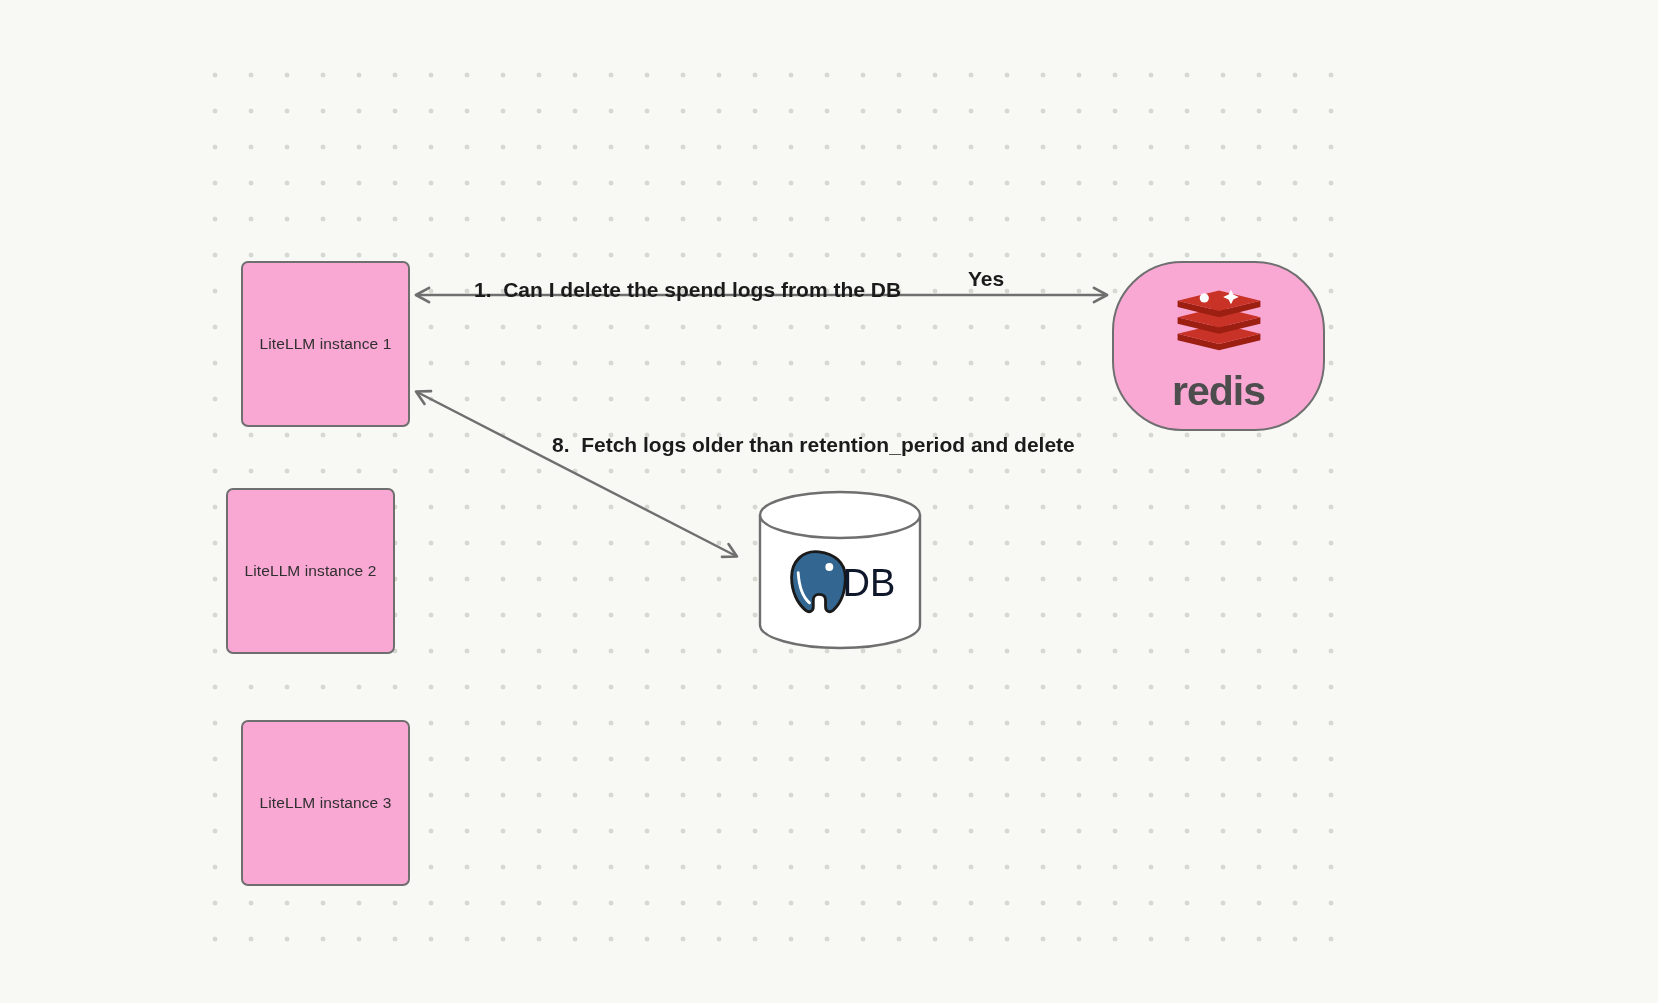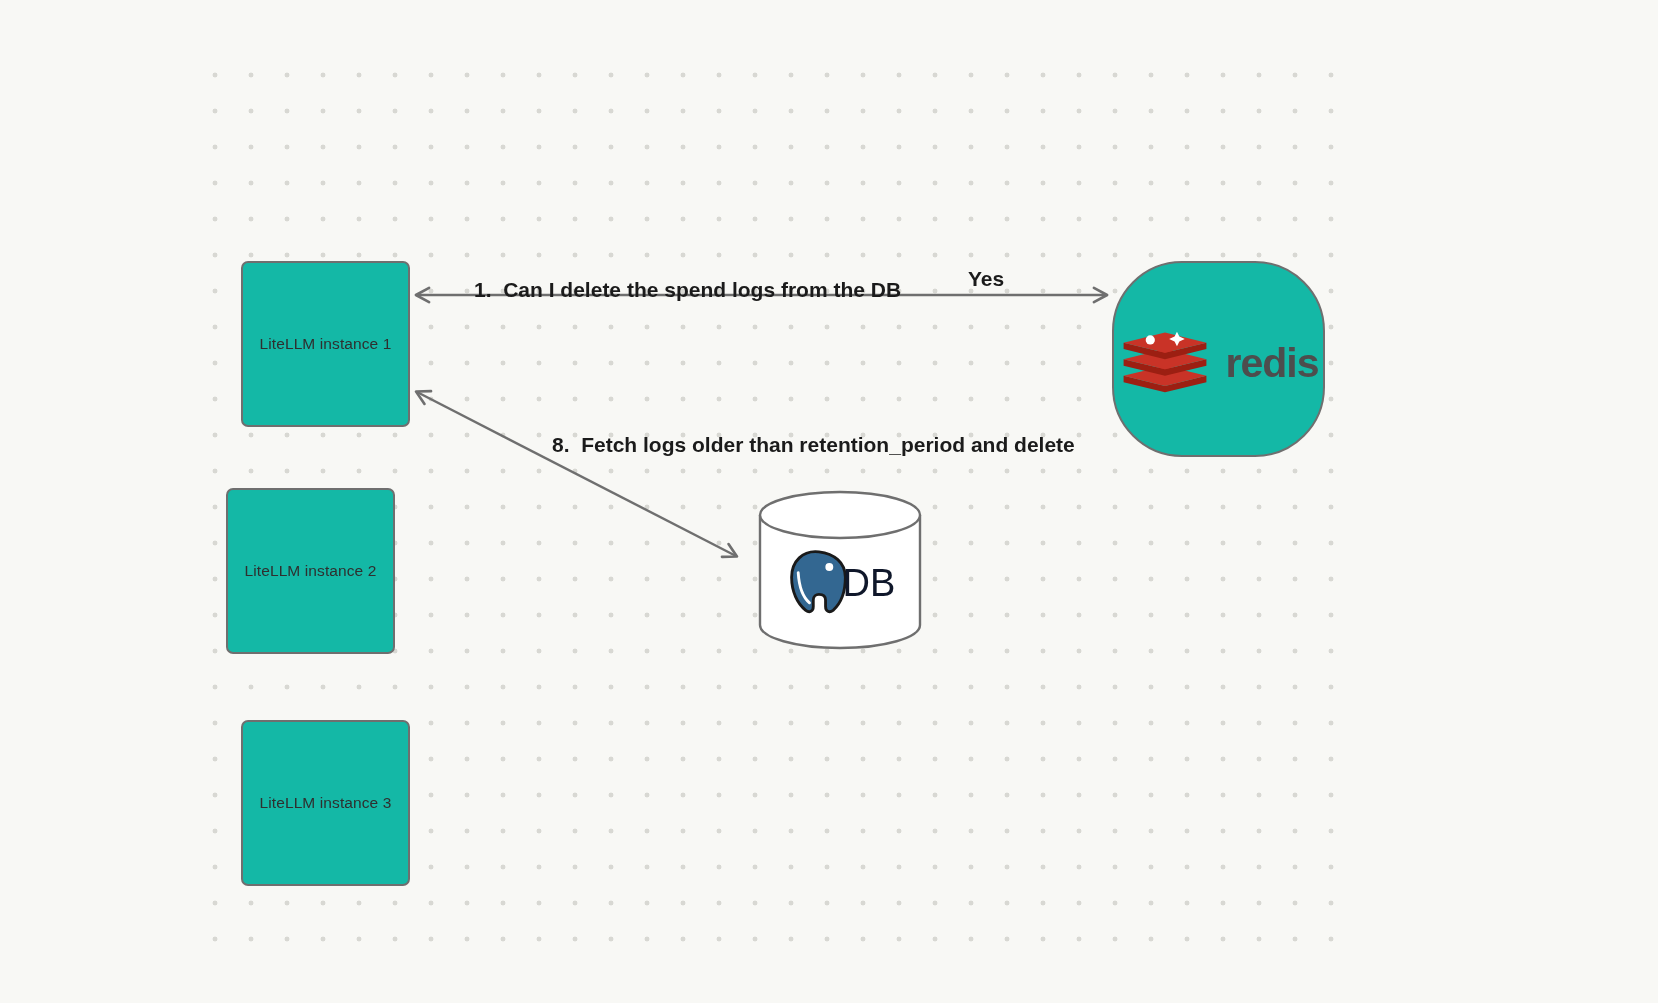--- a/index.html
+++ b/index.html
@@ -16,43 +16,43 @@
     width: 1152px; height: 906px;
     background-image: radial-gradient(circle, #d8d8d3 2.2px, transparent 2.7px);
     background-size: 36px 36px;
   }
   .edges-layer {
     position: absolute;
     left: 0; top: 0;
   }
   .node {
     position: absolute;
-    background: #14b8a6;
+    background: #f9a8d4;
     border: 2.3px solid #6f6f6f;
     display: flex;
     align-items: center;
     justify-content: center;
   }
   .litellm-node {
     width: 169px; height: 166px;
     border-radius: 7px;
   }
   .node-label {
     font-size: 15.5px;
     color: #2f2f2f;
     letter-spacing: 0.1px;
   }
   #instance1 { left: 241px; top: 261px; }
   #instance2 { left: 226px; top: 488px; }
   #instance3 { left: 241px; top: 720px; text-align: right; }
   .redis-node {
     left: 1112px; top: 261px;
-    width: 213px; height: 196px;
+    width: 213px; height: 170px;
     border-radius: 70px;
-    flex-direction: row;
+    flex-direction: column;
     gap: 15px;
     padding-top: 6px;
   }
   .redis-wordmark {
     font-size: 41px;
     font-weight: bold;
     color: #4d4d4d;
     letter-spacing: -1px;
     line-height: 1;
     margin-top: 2px;

